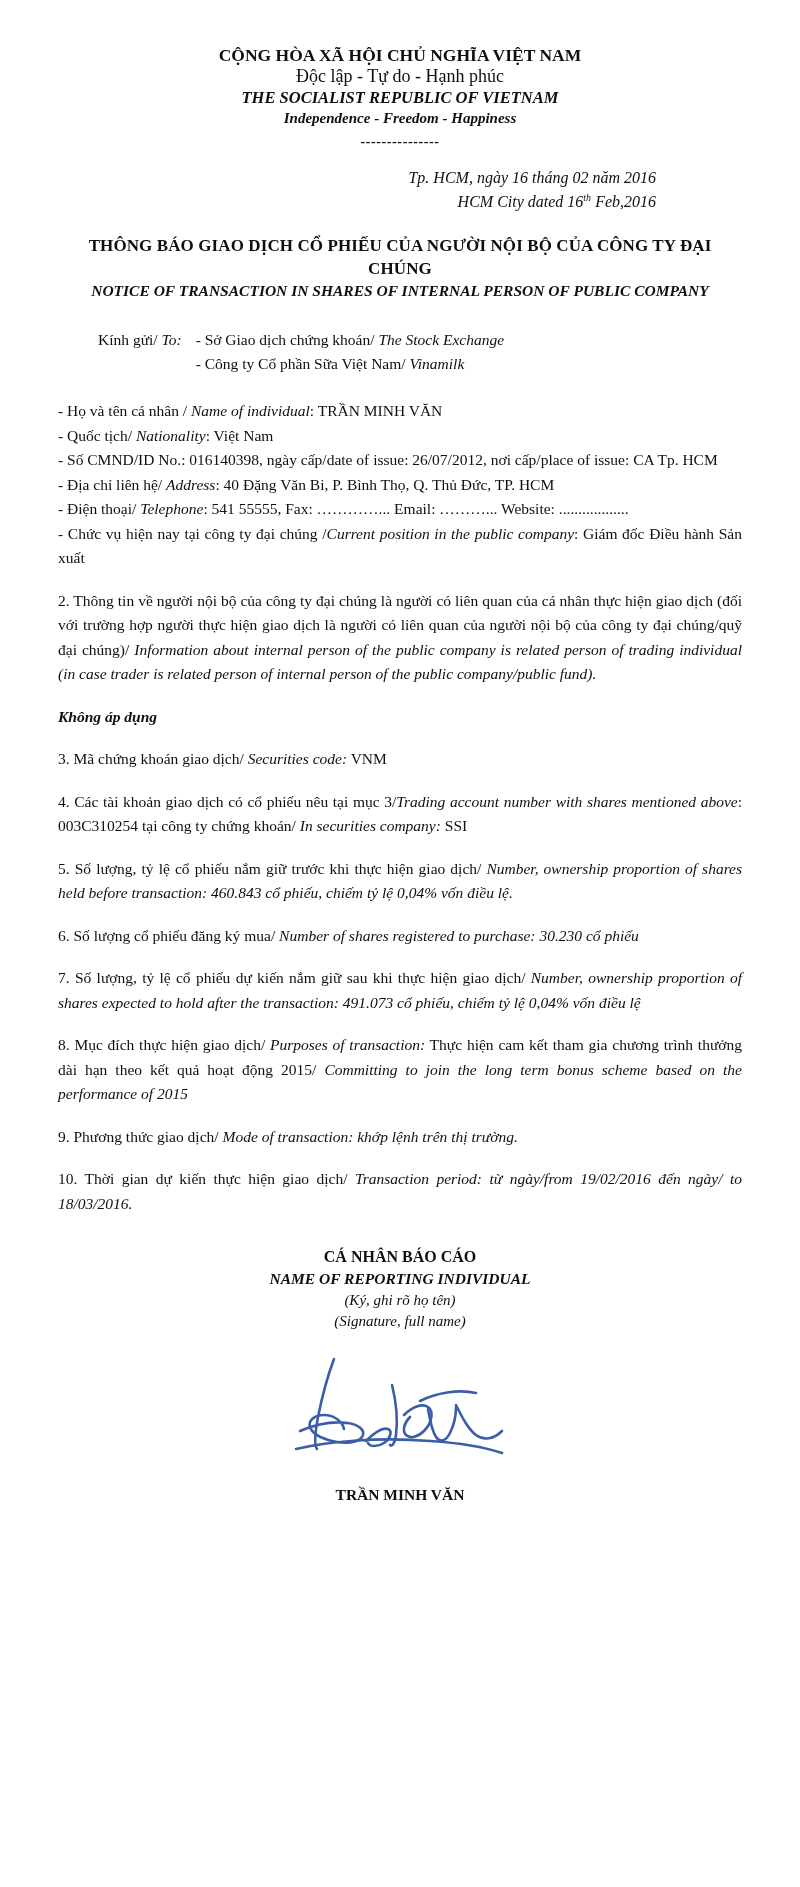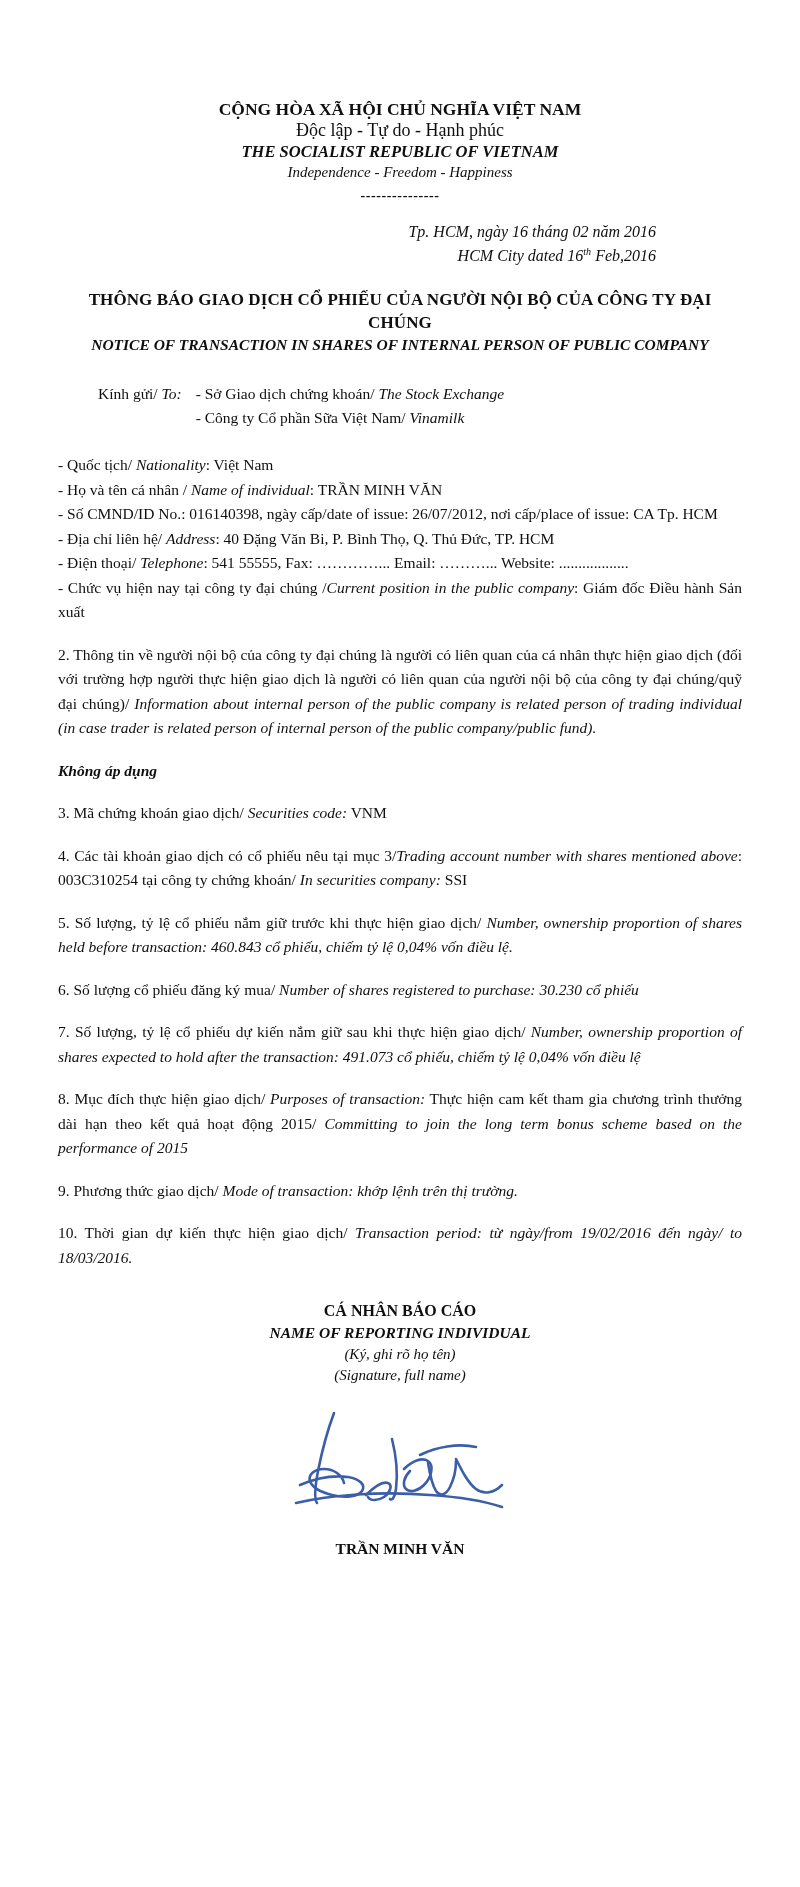--- a/index.html
+++ b/index.html
@@ -8,29 +8,29 @@
     min-height:1887px;
     font-family:"Liberation Serif","DejaVu Serif",serif;
     color:#100f10;
     -webkit-font-smoothing:antialiased;
   }
   .page{
     width:800px;
     min-height:1887px;
     position:relative;
     box-sizing:border-box;
-    padding:98px 58px 0 58px;
+    padding:44px 58px 0 58px;
   }
   .ctr{text-align:center;}
   .i{font-style:italic;}
   .bi{font-weight:bold;font-style:italic;}
   .hdr1{font-weight:bold;font-size:17.5px;line-height:22px;}
   .hdr2{font-weight:normal;font-size:18px;line-height:21px;}
   .hdr3{font-weight:bold;font-style:italic;font-size:16.5px;line-height:21px;}
-  .hdr4{font-weight:normal;font-style:italic;font-size:15px;line-height:20px;}
+  .hdr4{font-weight:bold;font-style:italic;font-size:15px;line-height:20px;}
   .dashes{
     font-weight:bold;font-size:14px;line-height:18px;letter-spacing:.6px;
     margin-top:5px;
   }
   .datewrap{
     margin-top:17px;
     text-align:right;
     padding-right:86px;
   }
   .dateline{font-style:italic;font-size:16px;line-height:20px;}
@@ -83,23 +83,23 @@
       <div class="to-list">
         <div class="to-item"><span>- Sở Giao dịch chứng khoán/</span> <span class="i">The Stock Exchange</span></div>
         <div class="to-item"><span>- Công ty Cổ phần Sữa Việt Nam/</span> <span class="i">Vinamilk</span></div>
       </div>
     </div>
   </div>
 
   <div class="body-block">
 
 
+    <p class="para tight"><span>- Họ và tên cá nhân /</span> <span class="i">Name of individual</span><span>: TRẦN MINH VĂN</span></p>
+
     <p class="para tight"><span>- Quốc tịch/</span> <span class="i">Nationality</span><span>: Việt Nam</span></p>
-
-    <p class="para tight"><span>- Họ và tên cá nhân /</span> <span class="i">Name of individual</span><span>: TRẦN MINH VĂN</span></p>
 
     <p class="para tight"><span>- Số CMND/ID No.: </span><span>016140398</span><span>, ngày cấp/date of issue: </span><span>26/07/2012</span><span>, nơi cấp/place of issue: </span><span>CA Tp. HCM</span></p>
 
     <p class="para tight"><span>- Địa chỉ liên hệ/</span> <span class="i">Address</span><span>: 40 Đặng Văn Bi, P. Bình Thọ, Q. Thủ Đức, TP. HCM</span></p>
 
     <p class="para tight"><span>- Điện thoại/</span> <span class="i">Telephone</span><span>: 541 55555, Fax: …………... Email: ………... Website: ..................</span></p>
 
     <p class="para tight"><span>- Chức vụ hiện nay tại công ty đại chúng /</span><span class="i">Current position in the public company</span><span>: Giám đốc Điều hành Sản xuất</span></p>
 
     <p class="para gap"><span>2. Thông tin về người nội bộ của công ty đại chúng là người có liên quan của cá nhân thực hiện giao dịch (đối với trường hợp người thực hiện giao dịch là người có liên quan của người nội bộ của công ty đại chúng/quỹ đại chúng)/ </span><span class="i">Information about internal person of the public company is related person of trading individual (in case trader is related person of internal person of the public company/public fund).</span></p>

